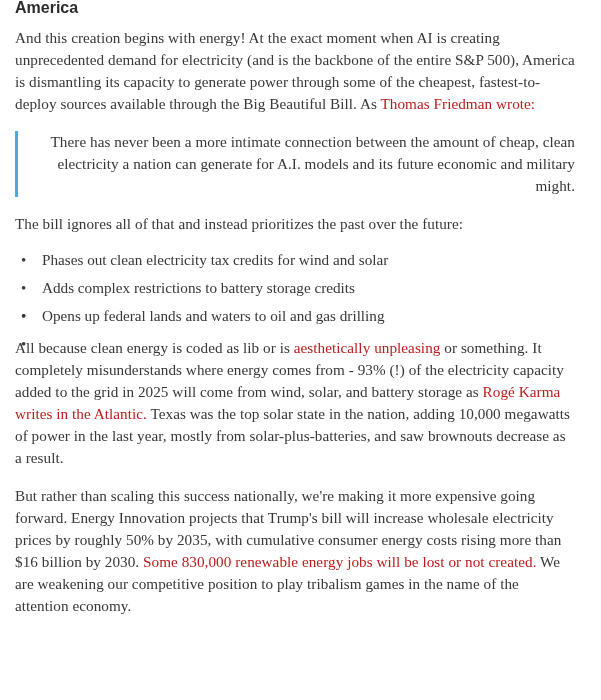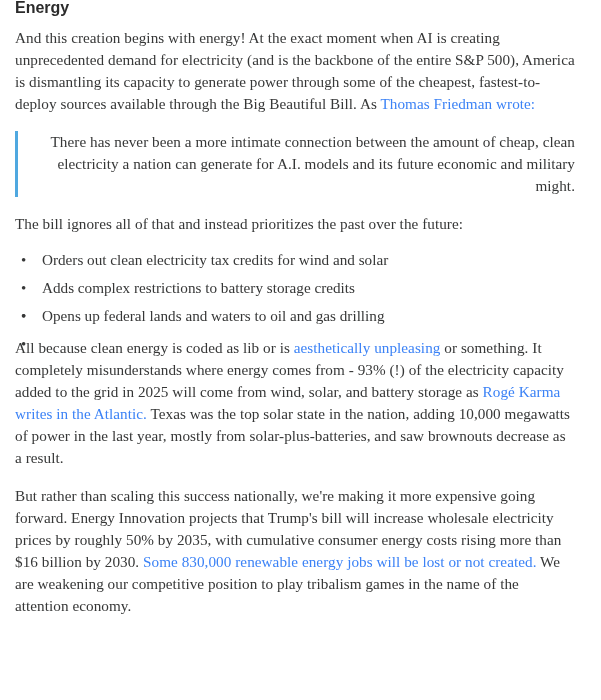--- a/index.html
+++ b/index.html
@@ -11,21 +11,21 @@
   .article { padding: 0 0 0 15px; width: 560px; }
   h2 {
     font-family: "Liberation Sans", "DejaVu Sans", sans-serif;
     font-weight: bold; font-size: 16px; color: #2b2b2b;
     margin: 0; padding-top: 0; line-height: 16px;
   }
   p {
     font-size: 15.2px; line-height: 22px; margin: 0;
     letter-spacing: 0.05px;
   }
-  a { color: #3b82f6; text-decoration: none; }
+  a { color: #b91c1c; text-decoration: none; }
   .p1 { margin-top: 11px; }
   blockquote {
     margin: 16px 0 0 0; padding: 0 0 0 16px;
     border-left: 3px solid #4fa8e0;
     text-align: right;
   }
   blockquote p { line-height: 22px; }
   .p2 { margin-top: 16px; }
   ul { list-style: none; margin: 14px 0 0 0; padding: 0; }
   ul li {
@@ -35,32 +35,32 @@
   ul li .bullet {
     position: absolute; left: 6px; top: 0; font-size: 15px;
   }
   .p3 { margin-top: 10px; }
   .p4 { margin-top: 16px; }
 </style>
 </head>
 <body>
 
 <div class="article">
-  <h2>Energy</h2>
+  <h2>America</h2>
 
   <p class="p1"><span>And this creation begins with energy! At the exact moment when AI is creating unprecedented demand for electricity (and is the backbone of the entire S&amp;P 500), America is dismantling its capacity to generate power through some of the cheapest, fastest-to-deploy sources available through the Big Beautiful Bill. As </span><a href="#">Thomas Friedman wrote:</a></p>
 
   <blockquote>
     <p>There has never been a more intimate connection between the amount of cheap, clean electricity a nation can generate for A.I. models and its future economic and military might.</p>
   </blockquote>
 
   <p class="p2">The bill ignores all of that and instead prioritizes the past over the future:</p>
 
   <ul>
-    <li><span class="bullet">•</span><span>Orders out clean electricity tax credits for wind and solar</span></li>
+    <li><span class="bullet">•</span><span>Phases out clean electricity tax credits for wind and solar</span></li>
     <li><span class="bullet">•</span><span>Adds complex restrictions to battery storage credits</span></li>
     <li><span class="bullet">•</span></li>
     <li><span class="bullet">•</span><span>Opens up federal lands and waters to oil and gas drilling</span></li>
     <li><span class="bullet">•</span></li>
   </ul>
 
   <p class="p3"><span>All because clean energy is coded as lib or is </span><a href="#">aesthetically unpleasing</a><span> or something. It completely misunderstands where energy comes from - 93% (!) of the electricity capacity added to the grid in 2025 will come from wind, solar, and battery storage as </span><a href="#">Rogé Karma writes in the Atlantic.</a><span> Texas was the top solar state in the nation, adding 10,000 megawatts of power in the last year, mostly from solar-plus-batteries, and saw brownouts decrease as a result.</span></p>
 
   <p class="p4"><span>But rather than scaling this success nationally, we're making it more expensive going forward. Energy Innovation projects that Trump's bill will increase wholesale electricity prices by roughly 50% by 2035, with cumulative consumer energy costs rising more than $16 billion by 2030. </span><a href="#">Some 830,000 renewable energy jobs will be lost or not created.</a><span> We are weakening our competitive position to play tribalism games in the name of the attention economy.</span></p>
 </div>

